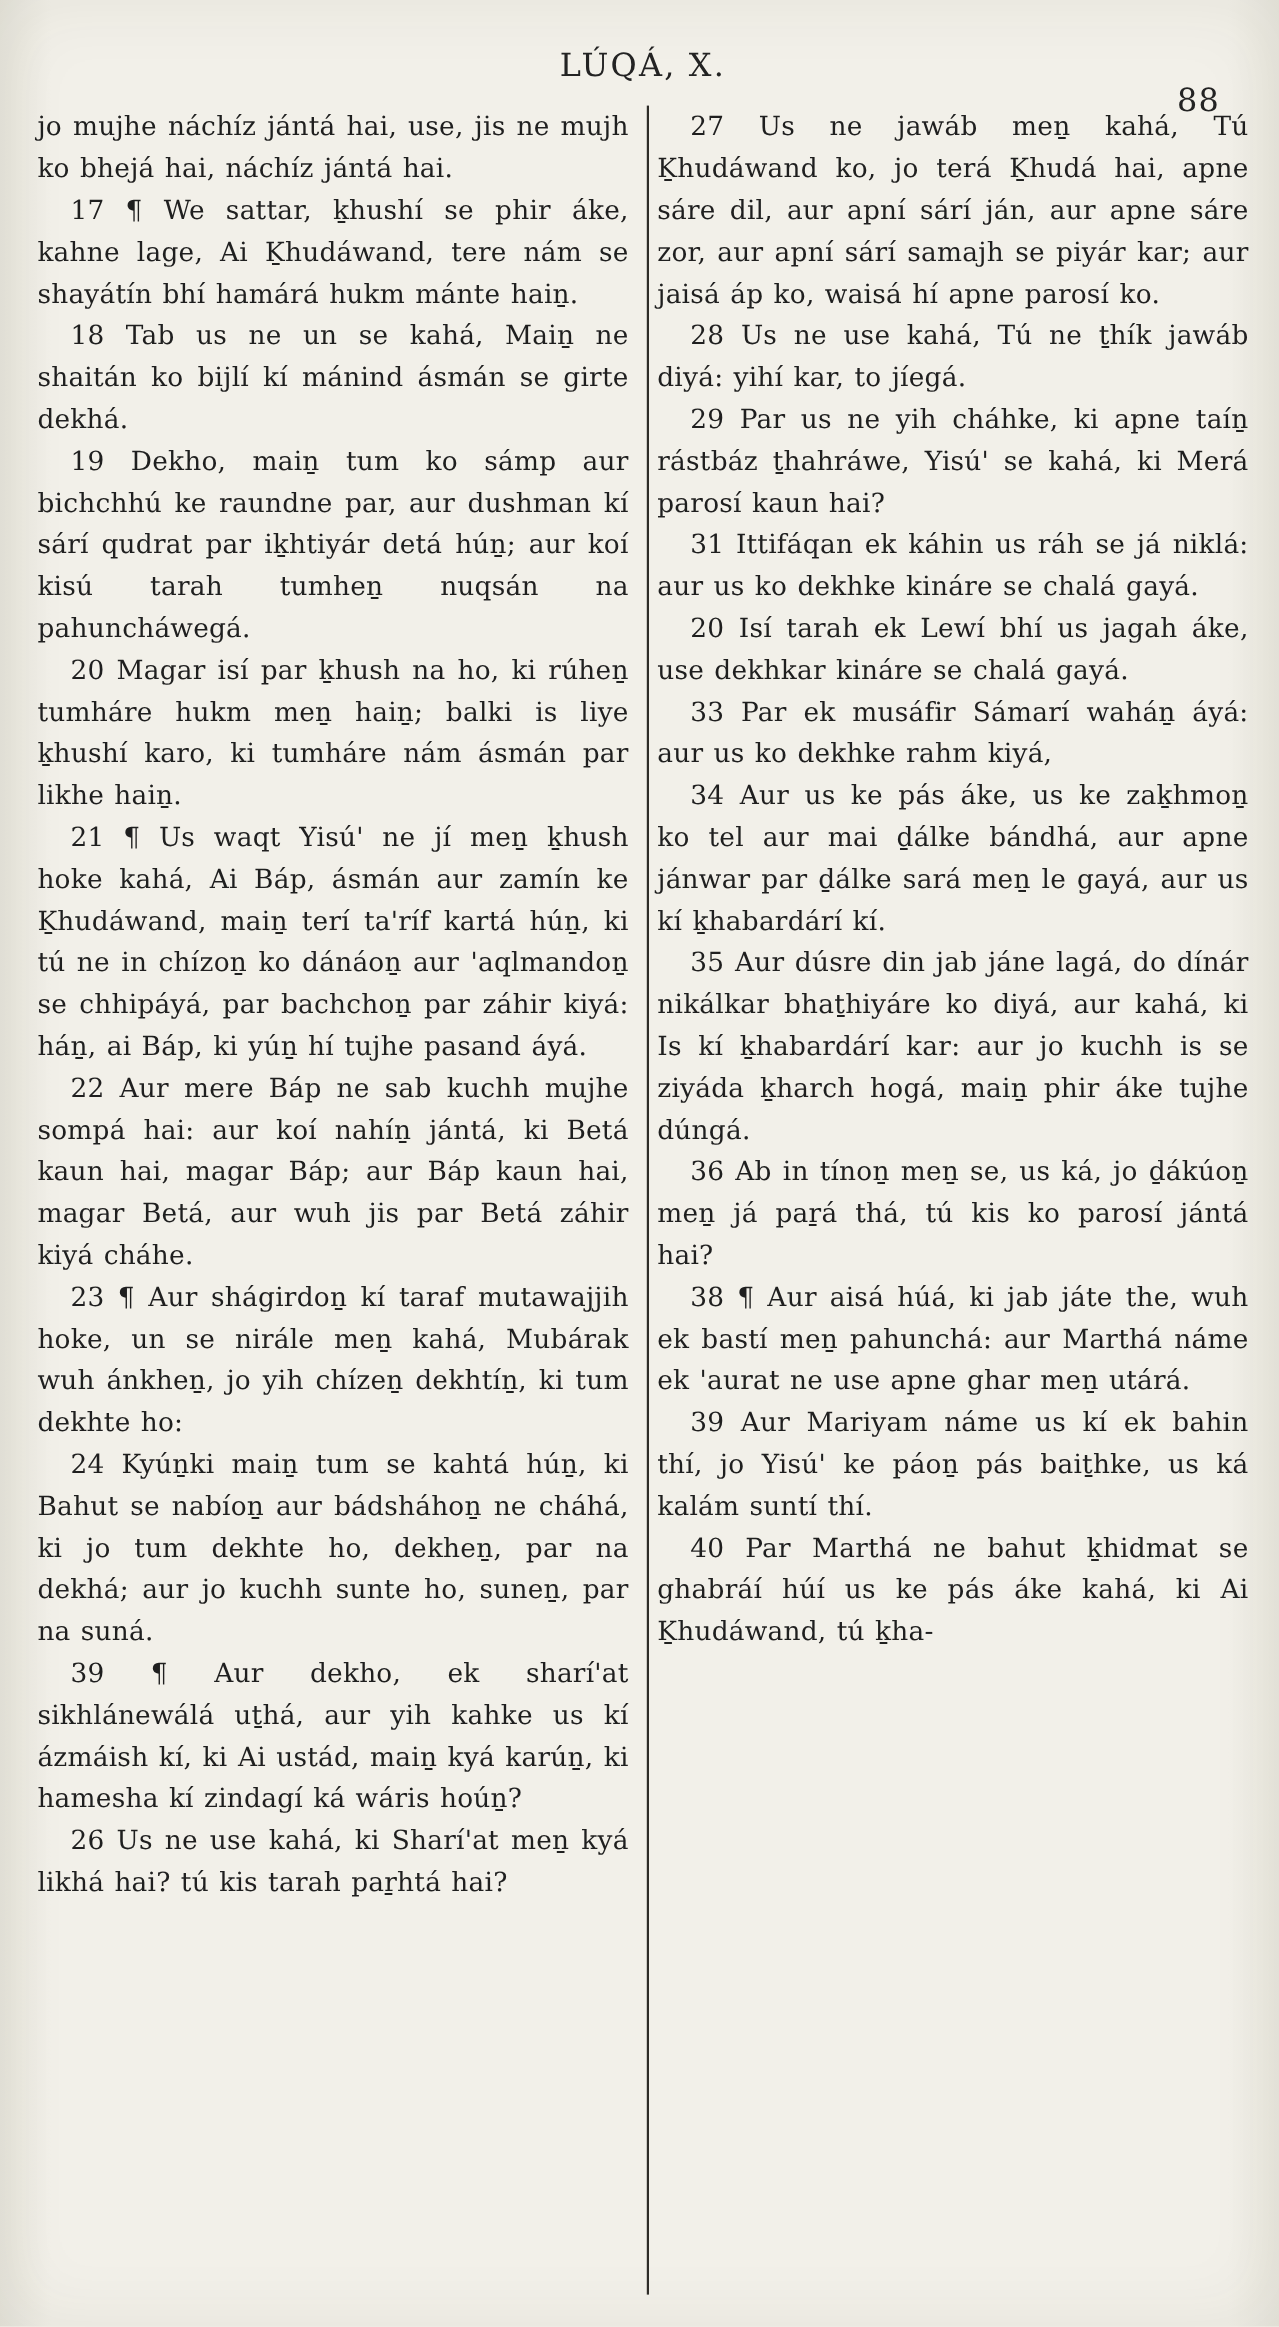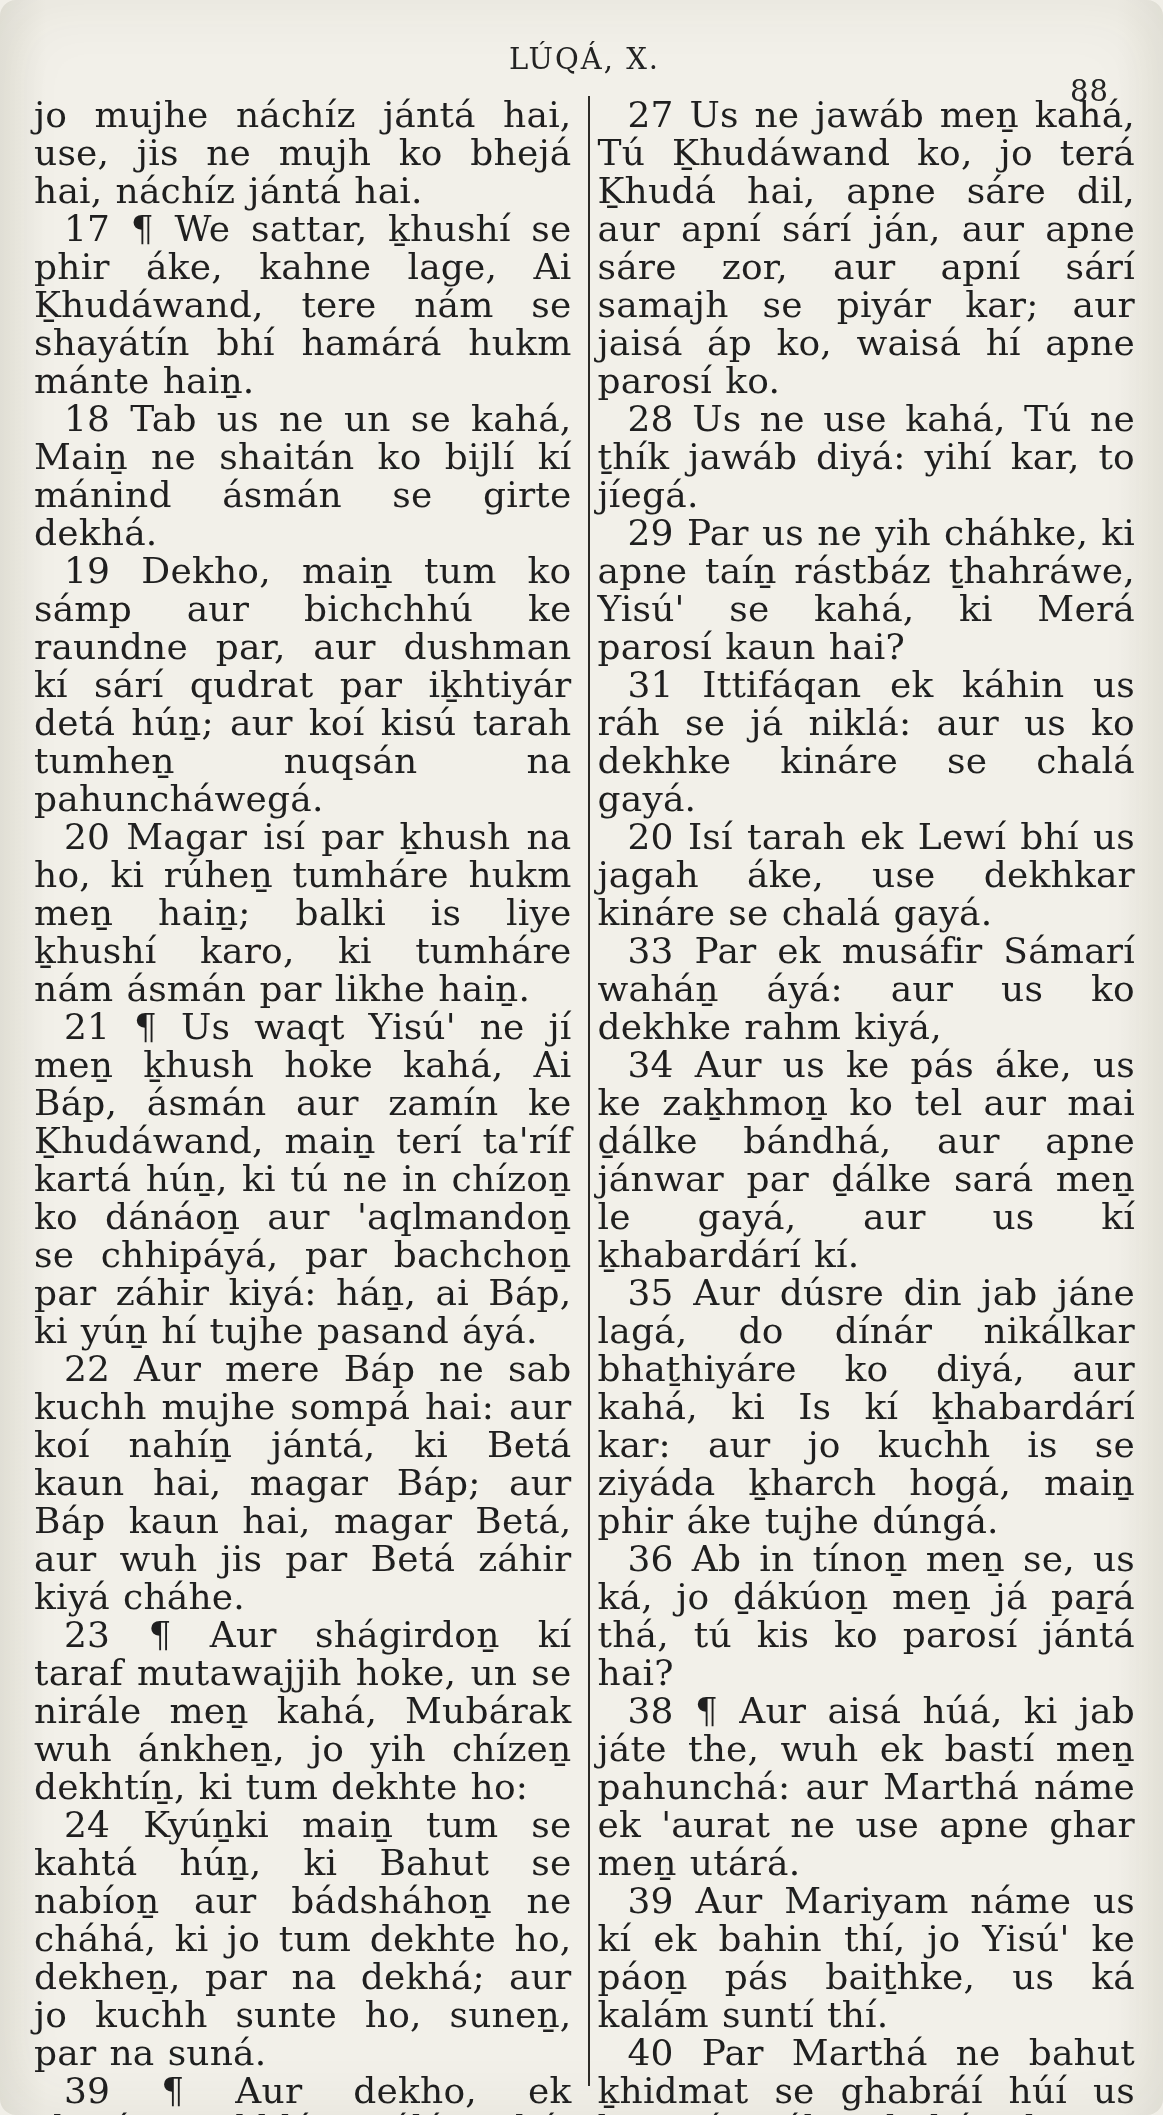--- a/index.html
+++ b/index.html
@@ -14,21 +14,20 @@
     font-family: "DejaVu Serif", "Liberation Serif", serif;
     overflow: hidden;
   }
   .page {
     box-sizing: border-box;
     width: 1163px;
     height: 2115px;
     padding: 40px 28px 0 34px;
     background: linear-gradient(90deg, #e7e5dc 0%, #f2f0e9 4%, #f2f0e9 96%, #e9e7de 100%);
     box-shadow: inset 0 0 70px rgba(60,50,30,0.07);
-    border-radius: 16px;
   }
   .page-header {
     position: relative;
     height: 40px;
     margin-bottom: 16px;
   }
   .running-title {
     position: absolute;
     left: 0;
     right: 0;
@@ -58,21 +57,21 @@
   }
   .column.left  { padding-right: 16px; }
   .column.right { padding-left: 8px; }
   .column-rule {
     width: 2px;
     background: #2e2c28;
     flex: 0 0 auto;
   }
   .verse {
     margin: 0;
-    font-size: 36px;
+    font-size: 24px;
     line-height: 38px;
     text-align: justify;
     text-indent: 30px;
     word-spacing: 1.5px;
     letter-spacing: 0.2px;
   }
   .verse.flush { text-indent: 0; }
 </style>
 </head>
 <body>

